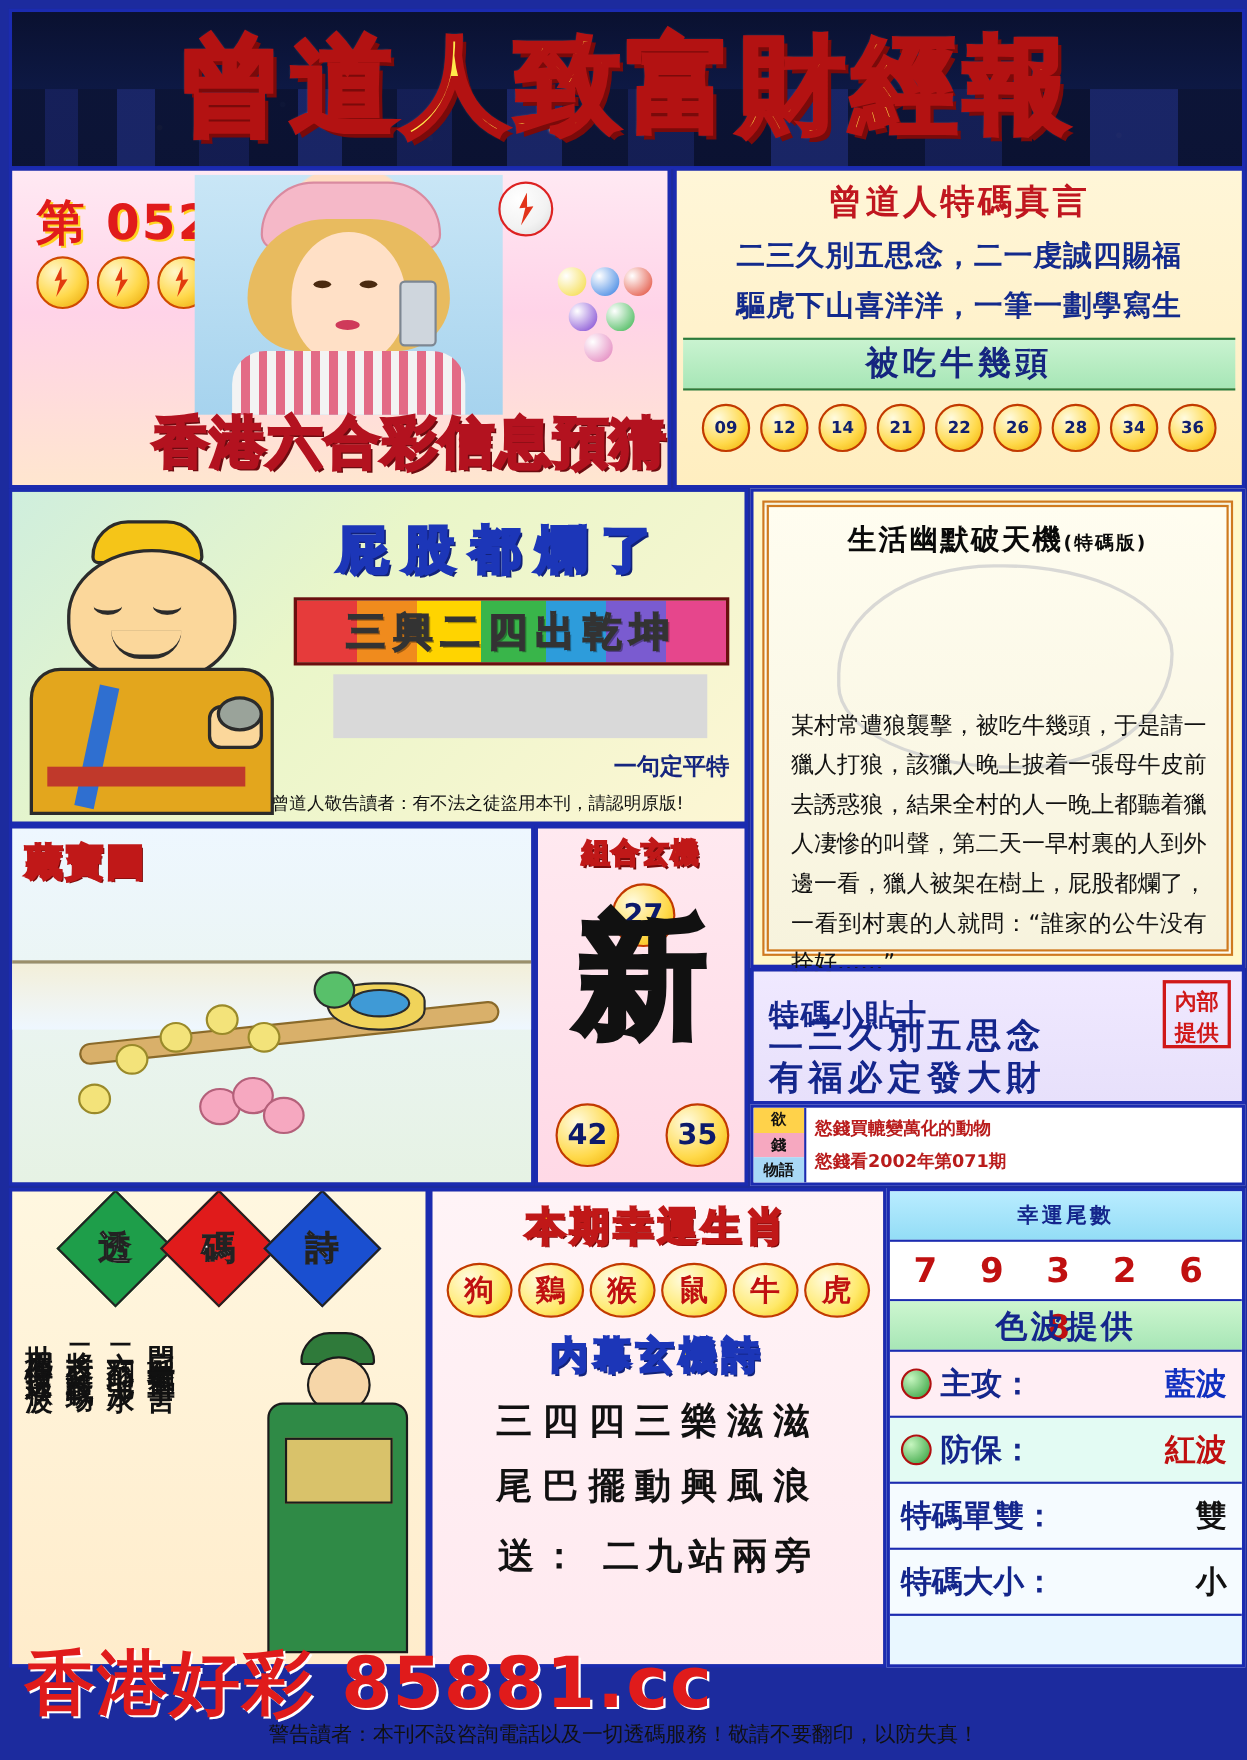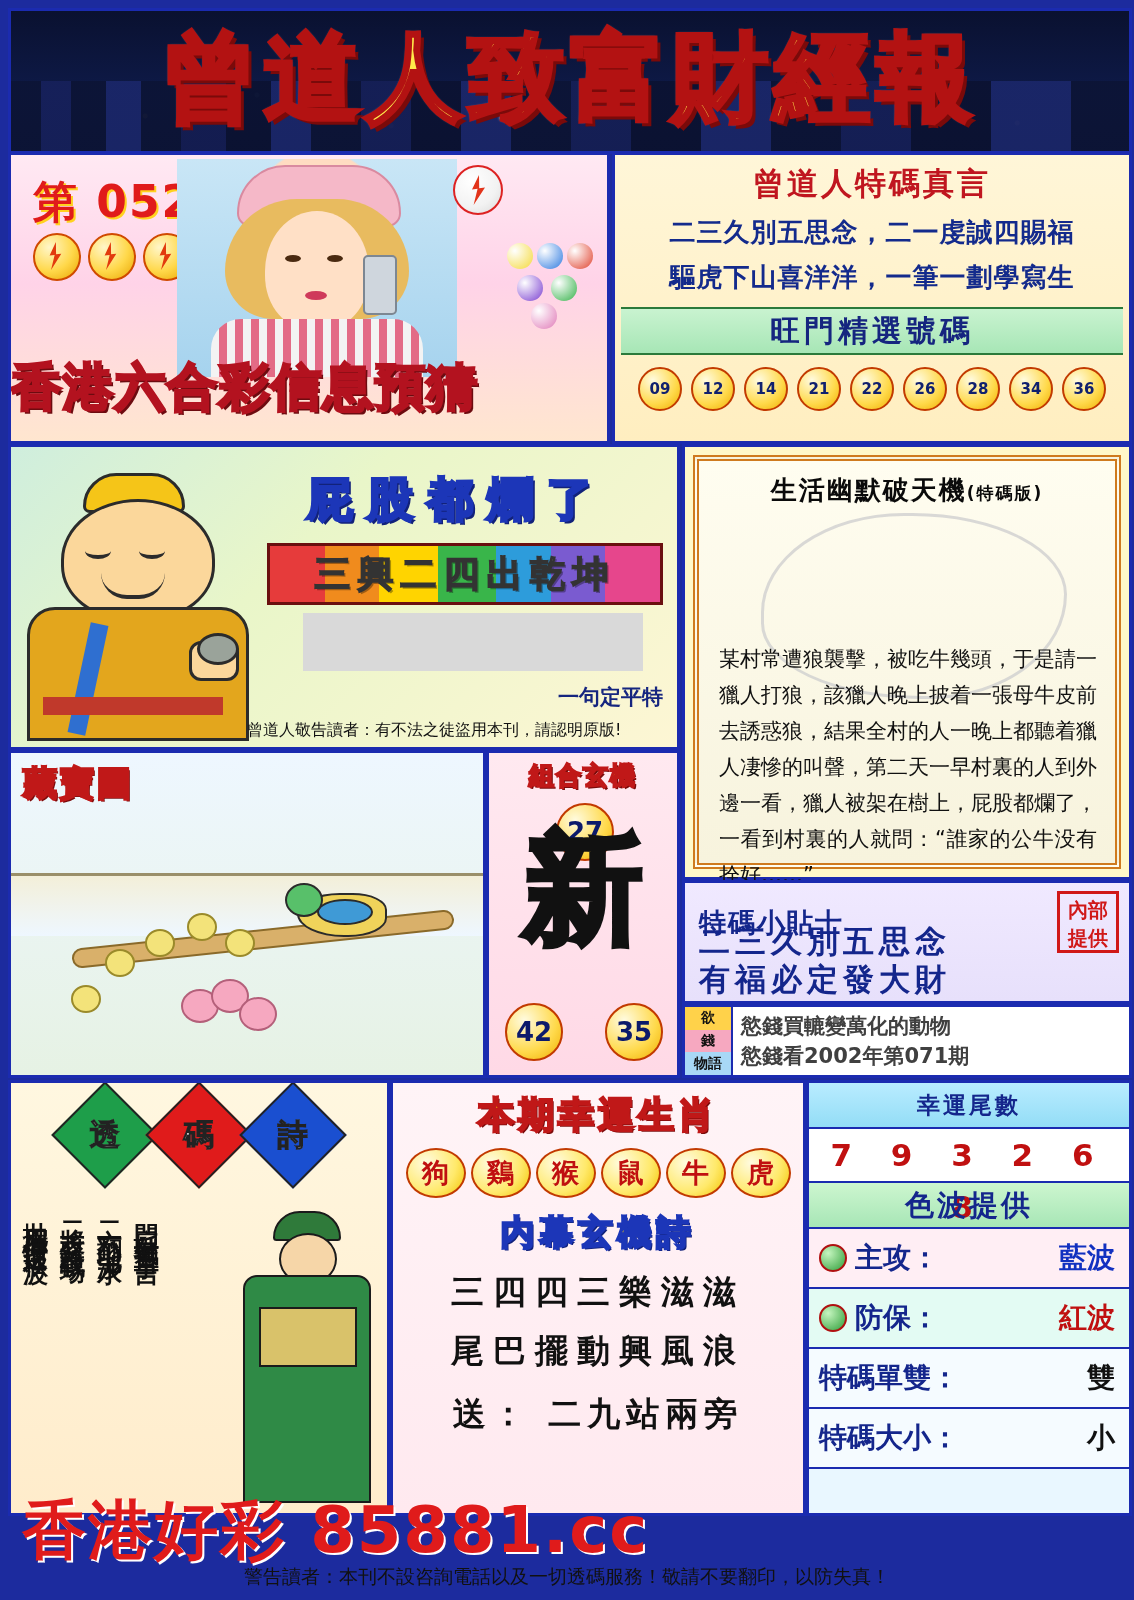--- a/index.html
+++ b/index.html
@@ -97,21 +97,21 @@
   }
   .dots{position:absolute;right:14px;top:88px;width:86px;height:86px;}
   .dots i{position:absolute;width:26px;height:26px;border-radius:50%;display:block;}
   .dots i:nth-child(1){left:0;top:0;background:radial-gradient(circle at 30% 30%,#fff,#f4d93a);}
   .dots i:nth-child(2){left:30px;top:0;background:radial-gradient(circle at 30% 30%,#fff,#2f7be0);}
   .dots i:nth-child(3){left:60px;top:0;background:radial-gradient(circle at 30% 30%,#fff,#e0432f);}
   .dots i:nth-child(4){left:10px;top:32px;background:radial-gradient(circle at 30% 30%,#fff,#7a3fd0);}
   .dots i:nth-child(5){left:44px;top:32px;background:radial-gradient(circle at 30% 30%,#fff,#35b24a);}
   .dots i:nth-child(6){left:24px;top:60px;background:radial-gradient(circle at 30% 30%,#fff,#e07bb8);}
   .subbanner{
-    position:absolute;left:0;bottom:20px;width:100%;text-align:left;
+    position:absolute;left:0;bottom:5px;width:100%;text-align:right;
     font-size:50px;font-weight:bold;color:#ffe94a;-webkit-text-stroke:3px #b3121f;
     text-shadow:3px 3px 0 #6d0b10;letter-spacing:2px;white-space:nowrap;
   }
 
   
   .headright{
     position:absolute;left:612px;top:152px;width:514px;height:286px;
     background:linear-gradient(180deg,#fff6d8,#ffeec0);
     border:3px solid #1b2bb0;overflow:hidden;
   }
@@ -260,21 +260,21 @@
     background:#fff;border:3px solid #1b2bb0;display:flex;overflow:hidden;
   }
   .animal .tag{
     width:46px;display:flex;flex-direction:column;border-right:2px solid #1b2bb0;font-size:14px;
     font-weight:bold;text-align:center;color:#111;
   }
   .animal .tag span{flex:1;display:flex;align-items:center;justify-content:center;}
   .animal .tag span:nth-child(1){background:#ffd24a;}
   .animal .tag span:nth-child(2){background:#f6a8c0;}
   .animal .tag span:nth-child(3){background:#a8d8f6;}
-  .animal .txt{flex:1;padding:4px 8px;font-size:21px;font-weight:bold;color:#404040;line-height:30px;}
+  .animal .txt{flex:1;padding:4px 8px;font-size:16px;font-weight:bold;color:#b91c1c;line-height:30px;}
 
   
   .toumashi{
     position:absolute;left:8px;top:1080px;width:376px;height:430px;
     background:linear-gradient(180deg,#fff7e0,#ffeccb);border:3px solid #1b2bb0;overflow:hidden;
   }
   .diamonds{display:flex;gap:18px;justify-content:center;margin-top:14px;}
   .dia{
     width:72px;height:72px;transform:rotate(45deg);display:flex;align-items:center;justify-content:center;
     border:2px solid #222;
@@ -317,21 +317,21 @@
   .c-send{
     text-align:center;margin-top:18px;font-size:33px;font-weight:bold;color:#111;letter-spacing:6px;
   }
 
   
   .right{
     position:absolute;left:806px;top:1080px;width:320px;height:430px;
     background:#e9f7ff;border:3px solid #1b2bb0;overflow:hidden;
   }
   .r-h{
-    height:44px;line-height:44px;text-align:center;font-size:23px;font-weight:bold;
+    height:44px;line-height:44px;text-align:center;font-size:19px;font-weight:bold;
     color:#14268c;background:linear-gradient(180deg,#b9ecff,#93ddf6);border-bottom:2px solid #1b2bb0;
     letter-spacing:3px;
   }
   .r-nums{
     height:52px;line-height:52px;text-align:center;font-size:31px;font-weight:bold;color:#c01010;
     letter-spacing:14px;background:#fff;border-bottom:2px solid #1b2bb0;
   }
   .r-h2{
     height:44px;line-height:44px;text-align:center;font-size:29px;font-weight:bold;color:#14268c;
     background:linear-gradient(180deg,#cdf6cf,#a7e6b6);border-bottom:2px solid #1b2bb0;letter-spacing:3px;
@@ -400,21 +400,21 @@
       <i></i>
       <i></i>
     </div>
     <div class="subbanner">香港六合彩信息預猜</div>
   </div>
 
   <div class="headright">
     <div class="hr-title">曾道人特碼真言</div>
     <div class="hr-line">二三久別五思念，二一虔誠四賜福</div>
     <div class="hr-line">驅虎下山喜洋洋，一筆一劃學寫生</div>
-    <div class="hr-band">旺門精選號碼</div>
+    <div class="hr-band">被吃牛幾頭</div>
     <div class="hr-nums">
       <div class="n">09</div>
       <div class="n">12</div>
       <div class="n">14</div>
       <div class="n">21</div>
       <div class="n">22</div>
       <div class="n">26</div>
       <div class="n">28</div>
       <div class="n">34</div>
       <div class="n">36</div>

